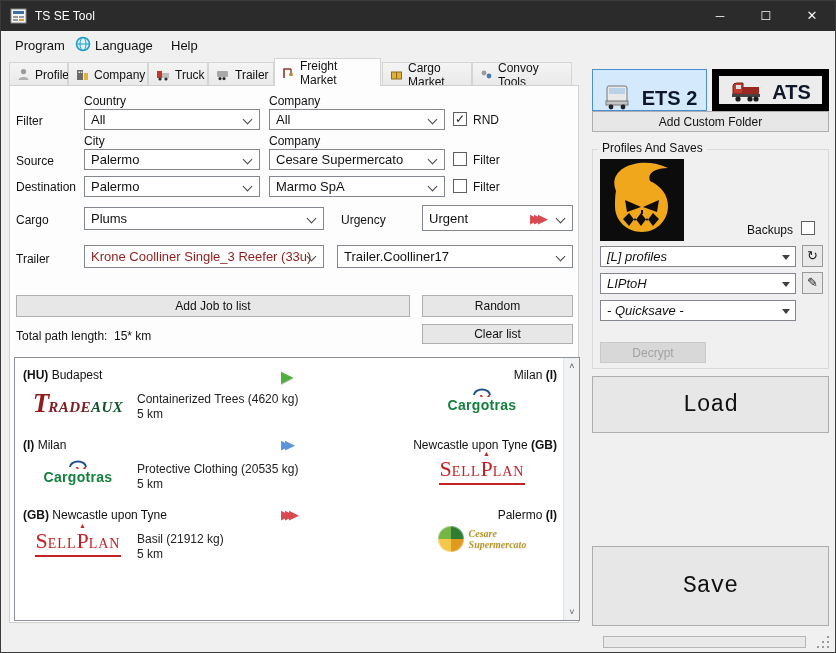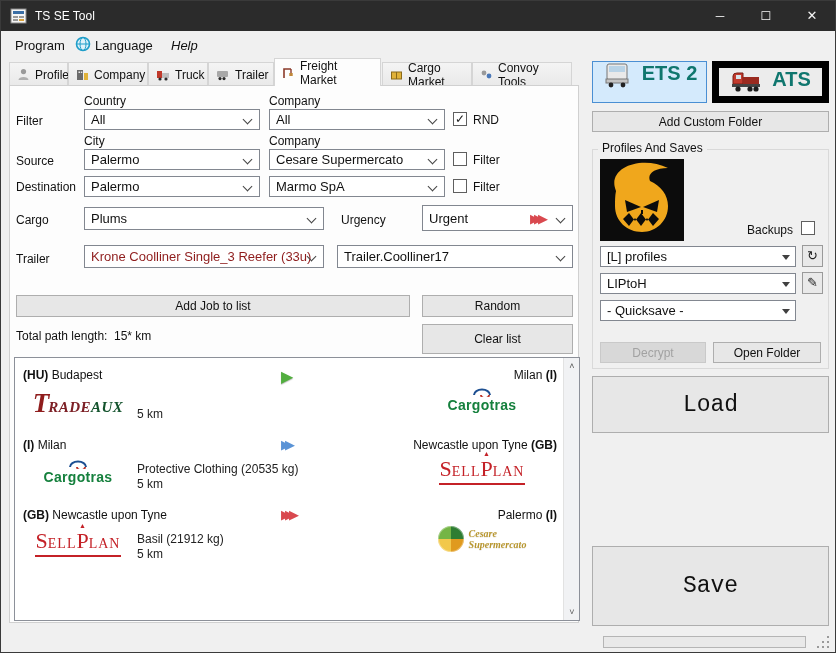--- a/index.html
+++ b/index.html
@@ -14,21 +14,21 @@
   .title-text { position:absolute; left:34px; top:8px; color:#fff; font-size:12px; }
   .win-btn { position:absolute; top:0; width:46px; height:30px; color:#f4f4f4;
              text-align:center; line-height:30px; font-size:12px; }
   .wb-min { right:92px; } .wb-max { right:46px; } .wb-close { right:0; font-size:13px; }
 
   
   .menubar { position:absolute; left:0; top:30px; width:100%; height:28px; background:#f0f0f0; }
   .menu-item { position:absolute; top:7px; font-size:13px; color:#111; }
   .mi-program { left:14px; }
   .mi-language { left:94px; }
-  .mi-help { left:170px;font-style:italic; }
+  .mi-help { left:170px; }
   .lang-icon { position:absolute; left:74px; top:5px; width:16px; height:16px; }
 
   
   .tab { position:absolute; top:61px; height:24px; background:linear-gradient(#f4f4f4,#e9e9e9);
          border:1px solid #d5d5d5; border-bottom:none; font-size:12px; color:#111;
          display:flex; align-items:center; gap:5px; padding:0 7px; }
   .tab.active { top:57px; height:28px; background:#fdfdfd; z-index:5; }
   .tab svg { flex:0 0 auto; }
 
   .tabpage { position:absolute; left:8px; top:84px; width:570px; height:538px;
@@ -96,32 +96,32 @@
 
   .logo-cesare { display:flex; gap:5px; align-items:center; }
   .cs-ball { width:26px; height:26px; border-radius:50%;
              background:conic-gradient(from 0deg,#2e7d32 0 90deg,#e09a1e 90deg 180deg,
                         #f2c84b 180deg 270deg,#74b545 270deg 360deg);
              box-shadow:inset 0 0 0 1px rgba(255,255,255,.35); }
   .cs-text { font-family:"Liberation Serif", serif; font-style:italic; font-weight:bold;
              font-size:10px; color:#b8962e; line-height:11px; text-shadow:0 1px 0 #eee; }
 
   
-  .game-btn { position:absolute; top:60px; height:42px; display:flex; align-items:flex-start;
-              justify-content:center; gap:10px; font-size:20px; font-weight:bold; color:#0f766e; }
+  .game-btn { position:absolute; top:68px; height:42px; display:flex; align-items:flex-end;
+              justify-content:center; gap:10px; font-size:20px; font-weight:bold; color:#0f172a; }
   .gb-ets { left:591px; width:115px; background:#d4eafc; border:1px solid #4a8fd3; }
   .gb-ats { left:711px; width:117px; background:#ececec; border:7px solid #000000; }
 
   .groupbox { position:absolute; left:591px; top:148px; width:237px; height:220px;
               border:1px solid #d9d9d9; }
   .group-title { position:absolute; left:597px; top:140px; font-size:12px; color:#111;
                  background:#f0f0f0; padding:0 4px; z-index:3; }
   .avatar { position:absolute; left:599px; top:158px; width:84px; height:82px; background:#0c0c0c; }
 
-  .combo.small { padding-right:16px; }
+  .combo.small { padding-right:16px;font-style:italic; }
   .tri { position:absolute; right:5px; top:8px; width:0; height:0;
          border-left:4px solid transparent; border-right:4px solid transparent;
          border-top:5px solid #404040; }
   .tool-btn { position:absolute; width:21px; height:22px; background:#e9e9e9;
               border:1px solid #9a9a9a; font-size:13px; color:#222; text-align:center;
               line-height:20px; }
 
   .big-btn { font-size:23px;font-family:Liberation Mono, monospace; }
   .progress { position:absolute; left:602px; top:635px; width:203px; height:12px;
               background:#e9e9e9; border:1px solid #b5b5b5; }
@@ -282,21 +282,21 @@
     </div>
     <div class="combo" style="left:327px;top:159px;width:236px;height:23px;">
       <span>Trailer.Coolliner17</span>
       <span class="chev" style="top:7px;"></span>
     </div>
 
     <div class="btn" style="left:6px;top:209px;width:394px;height:22px;">Add Job to list</div>
     <div class="btn" style="left:412px;top:209px;width:151px;height:22px;">Random</div>
     <span class="lbl" style="left:6px;top:243px;">Total path length:</span>
     <span class="lbl" style="left:104px;top:243px;">15* km</span>
-    <div class="btn" style="left:412px;top:238px;width:151px;height:30px;text-align:center;">Clear list</div>
+    <div class="btn" style="left:412px;top:238px;width:151px;height:20px;text-align:center;">Clear list</div>
 
     <div class="joblist">
 
       <div class="job" style="top:4px;">
         <span class="jh-left">
           <span class="cc">(HU)</span>
           <span>Budapest</span>
         </span>
         <span class="jh-arrow arr single">
             <span>▶</span>
@@ -306,21 +306,21 @@
           <span class="cc">(I)</span>
         </span>
         <span class="jb-logo-l">
           <span class="logo-tradeaux">
               <span class="tx-t">T</span>
               <span class="tx-rade">RADE</span>
               <span class="tx-aux">AUX</span>
             </span>
         </span>
         <span class="jb-cargo">
-          <br>
+          <span>Containerized Trees (4620 kg)</span><br>
           <span>5 km</span>
         </span>
         <span class="jb-logo-r">
           <span class="logo-cargotras">
             <svg width="24" height="11" viewBox="0 0 24 11">
               <path d="M4 9 A8 5.5 0 1 1 20 9" fill="none" stroke="#1d4f91" stroke-width="2"></path>
               <path d="M19 9 A4 3 0 1 1 11 9" fill="none" stroke="#c03a2e" stroke-width="2"></path>
             </svg>
             <span class="ct-text">Cargotras</span>
           </span>
@@ -457,21 +457,20 @@
     <span class="tri"></span>
   </div>
   <div class="tool-btn" style="left:801px;top:271px;">✎</div>
 
   <div class="combo small" style="left:599px;top:299px;width:196px;">
     <span>- Quicksave -</span>
     <span class="tri"></span>
   </div>
 
   <div class="btn disabled" style="left:599px;top:341px;width:106px;height:21px;">Decrypt</div>
-  <div class="btn" style="left:712px;top:341px;width:108px;height:21px;">Open Folder</div>
 
   <div class="btn big-btn" style="left:591px;top:375px;width:237px;height:57px;">Load</div>
   <div class="btn big-btn" style="left:591px;top:545px;width:237px;height:80px;">Save</div>
 
   <div class="progress"></div>
   <div class="grip">
     <i style="right:0;bottom:0;"></i>
       <i style="right:5px;bottom:0;"></i>
       <i style="right:10px;bottom:0;"></i>
     <i style="right:0;bottom:5px;"></i>

